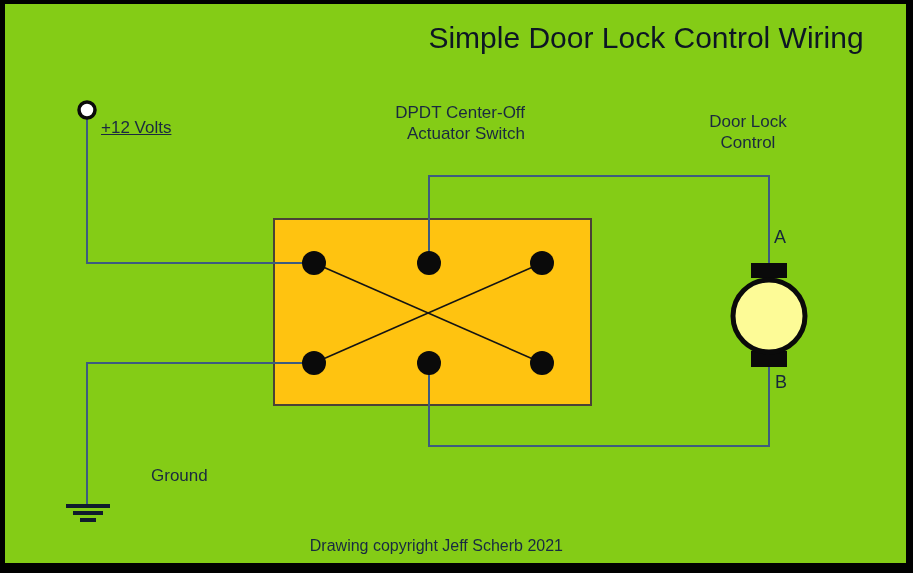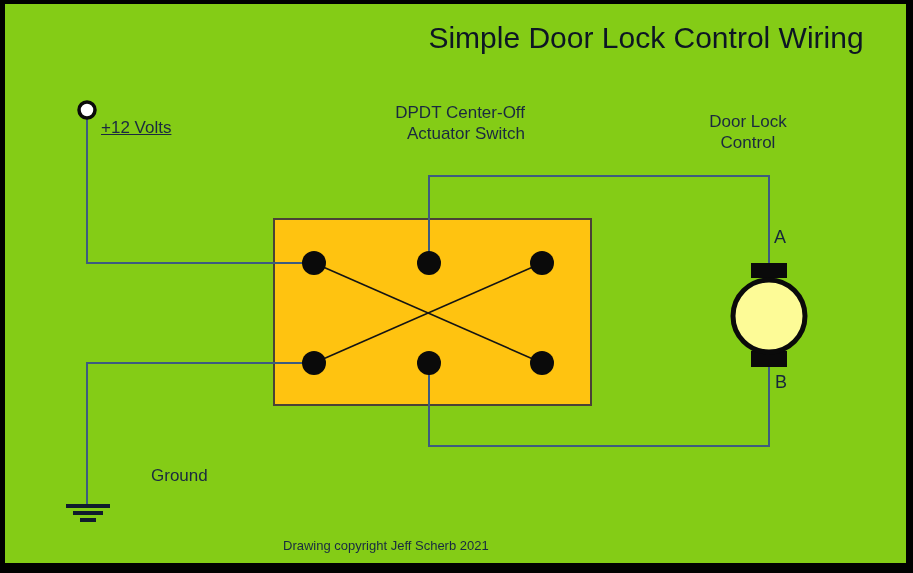--- a/index.html
+++ b/index.html
@@ -73,22 +73,22 @@
   .lbl-ground { left: 107px; top: 465px; margin-left: 44px; }
   .lbl-switch { left: 325px; top: 102px; width: 200px; text-align: right; }
   .lbl-actuator { left: 668px; top: 111px; width: 160px; text-align: center; }
   .lbl-term { font-size: 18px; color: #16263C; }
   .lbl-a { left: 774px; top: 227px; }
   .lbl-b { left: 775px; top: 372px; }
   .lbl-copyright {
     left: 283px;
     top: 538px;
     width: 280px;
-    text-align: left;
-    font-size: 13px;
+    text-align: right;
+    font-size: 16px;
     line-height: 16px;
     color: #182A42;
   }
 </style>
 </head>
 <body>
 
 <div class="canvas">
 
   <svg class="layer" width="913" height="573" viewBox="0 0 913 573">

